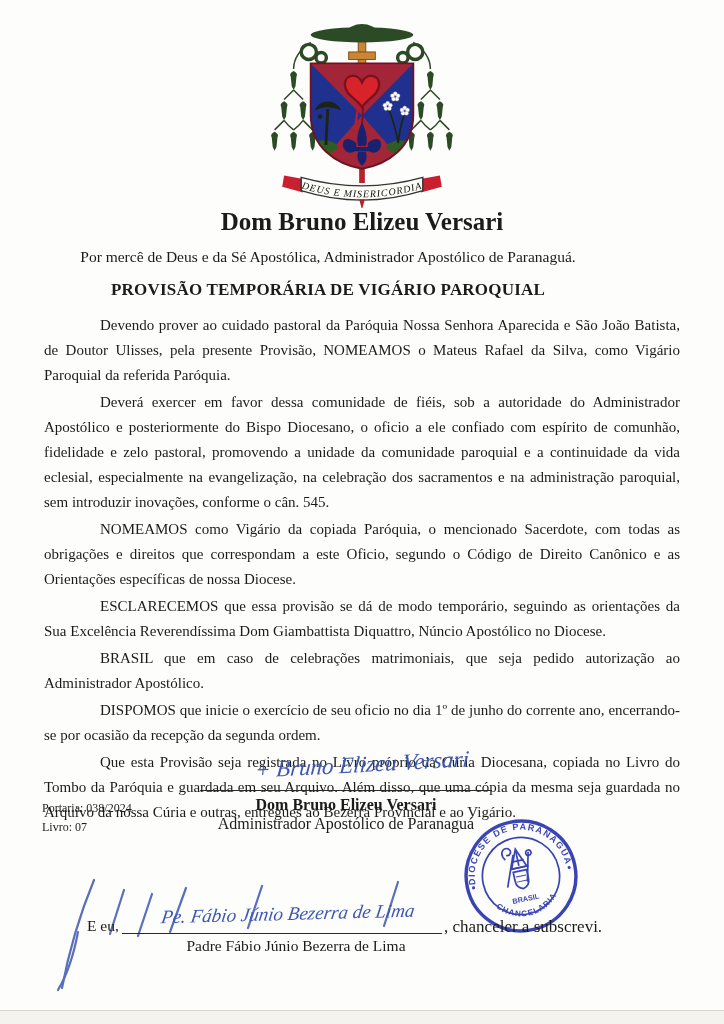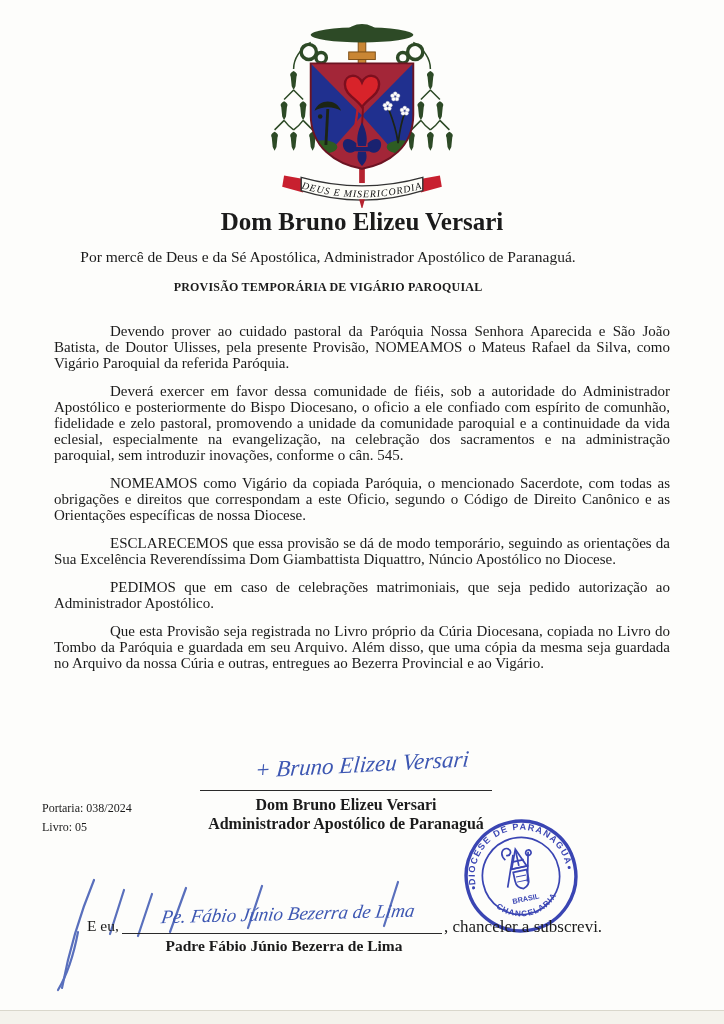--- a/index.html
+++ b/index.html
@@ -9,51 +9,51 @@
     background:#fdfdfb;overflow:hidden;
     font-family:"Liberation Serif","DejaVu Serif",serif;color:#1b1b1b;
   }
   
   .crest{position:absolute;left:267px;top:8px;width:190px;height:200px;}
   .doc-name{position:absolute;left:0;top:208px;width:724px;text-align:center;
     font-size:25px;font-weight:bold;margin:0;}
   .subtitle{position:absolute;left:0;top:248px;width:656px;text-align:center;
     font-size:15.5px;}
   .doc-title{position:absolute;left:0;top:280px;width:656px;text-align:center;
-    font-size:12px;font-weight:bold;letter-spacing:.2px;}
+    font-size:17px;font-weight:bold;letter-spacing:.2px;}
   
   .body-text{position:absolute;left:42px;top:311px;width:640px;}
-  .body-text p{margin:12px;text-indent:56px;text-align:justify;
-    font-size:15px;line-height:16px;}
+  .body-text p{margin:2px;text-indent:56px;text-align:justify;
+    font-size:15px;line-height:25px;}
   .dateline{position:absolute;left:42px;top:706px;width:626px;text-align:right;
     font-style:italic;font-size:15.5px;}
   
   .handwriting{font-family:"Liberation Serif",serif;font-style:italic;
     color:#3d57b2;white-space:nowrap;}
   .sig-hand{position:absolute;left:212px;top:752px;width:300px;text-align:center;
     font-size:23px;transform:rotate(-3deg) skewX(-8deg);}
   .sig-rule{position:absolute;left:200px;top:790px;width:292px;height:0;
     border-top:1.4px solid #2a2a2a;}
   .sig-name{position:absolute;left:170px;top:796px;width:352px;text-align:center;
     font-size:16px;font-weight:bold;}
   .sig-role{position:absolute;left:170px;top:815px;width:352px;text-align:center;
-    font-size:16px;font-weight:bold;}
+    font-size:16px;font-weight:normal;}
   
   .registry{position:absolute;left:42px;top:799px;font-size:12px;line-height:19px;}
   
   .stamp{position:absolute;left:461px;top:816px;width:120px;height:120px;opacity:.92;}
   
   .chanc-lead{position:absolute;left:87px;top:917px;font-size:15.5px;text-align:center;}
   .chanc-rule{position:absolute;left:122px;top:933px;width:320px;height:0;
     border-top:1.3px solid #2a2a2a;}
   .chanc-tail{position:absolute;left:444px;top:917px;font-size:17px;}
   .chanc-hand{position:absolute;left:128px;top:903px;width:320px;text-align:center;
     font-size:19px;transform:rotate(-1.5deg) skewX(-10deg);}
-  .chanc-name{position:absolute;left:119px;top:937px;width:330px;text-align:center;
-    font-size:15.5px;font-weight:bold;}
+  .chanc-name{position:absolute;left:131px;top:937px;width:330px;text-align:center;
+    font-size:15.5px;font-weight:normal;}
   .flourish{position:absolute;left:48px;top:868px;width:410px;height:125px;pointer-events:none;}
   
   .page-edge{position:absolute;left:0;top:1010px;width:724px;height:14px;
     background:#f4f3ec;border-top:1px solid #d9d7cb;}
 </style>
 </head>
 <body>
 
 <div class="page">
 
@@ -166,33 +166,34 @@
 
   <h1 class="doc-name">Dom Bruno Elizeu Versari</h1>
   <div class="subtitle">Por mercê de Deus e da Sé Apostólica, Administrador Apostólico de Paranaguá.</div>
   <div class="doc-title">PROVISÃO TEMPORÁRIA DE VIGÁRIO PAROQUIAL</div>
 
   <div class="body-text">
     <p>Devendo prover ao cuidado pastoral da Paróquia Nossa Senhora Aparecida e São João Batista, de Doutor Ulisses, pela presente Provisão, NOMEAMOS o Mateus Rafael da Silva, como Vigário Paroquial da referida Paróquia.</p>
     <p>Deverá exercer em favor dessa comunidade de fiéis, sob a autoridade do Administrador Apostólico e posteriormente do Bispo Diocesano, o oficio a ele confiado com espírito de comunhão, fidelidade e zelo pastoral, promovendo a unidade da comunidade paroquial e a continuidade da vida eclesial, especialmente na evangelização, na celebração dos sacramentos e na administração paroquial, sem introduzir inovações, conforme o cân. 545.</p>
     <p>NOMEAMOS como Vigário da copiada Paróquia, o mencionado Sacerdote, com todas as obrigações e direitos que correspondam a este Oficio, segundo o Código de Direito Canônico e as Orientações específicas de nossa Diocese.</p>
     <p>ESCLARECEMOS que essa provisão se dá de modo temporário, seguindo as orientações da Sua Excelência Reverendíssima Dom Giambattista Diquattro, Núncio Apostólico no Diocese.</p>
-    <p>PEDIMOS que em caso de celebrações matrimoniais, que seja pedido autorização ao Administrador Apostólico.</p>
+    <p>BRASIL que em caso de celebrações matrimoniais, que seja pedido autorização ao Administrador Apostólico.</p>
+    <p>DISPOMOS que inicie o exercício de seu oficio no dia 1º de junho do corrente ano, encerrando-se por ocasião da recepção da segunda ordem.</p>
     <p>Que esta Provisão seja registrada no Livro próprio da Cúria Diocesana, copiada no Livro do Tombo da Paróquia e guardada em seu Arquivo. Além disso, que uma cópia da mesma seja guardada no Arquivo da nossa Cúria e outras, entregues ao Bezerra Provincial e ao Vigário.</p>
   </div>
 
 
   <div class="sig-hand handwriting">+ Bruno Elizeu Versari</div>
   <div class="sig-rule"></div>
   <div class="sig-name">Dom Bruno Elizeu Versari</div>
   <div class="sig-role">Administrador Apostólico de Paranaguá</div>
 
   <div class="registry">
     <div>Portaria: 038/2024</div>
-    <div>Livro: 05</div>
+    <div>Livro: 07</div>
   </div>
 
   <svg class="stamp" viewBox="0 0 140 140" aria-label="DIOCESE DE PARANAGUÁ">
     <g transform="rotate(-12 70 70)">
       <circle cx="70" cy="70" r="64" fill="none" stroke="#2a36ad" stroke-width="4"></circle>
       <circle cx="70" cy="70" r="45" fill="none" stroke="#2a36ad" stroke-width="2"></circle>
       <path id="stTop" d="M16,70 A54,54 0 1 1 124,70" fill="none"></path>
       <path id="stBot" d="M23,70 A47,47 0 0 0 117,70" fill="none"></path>
       <text font-size="10.5" font-weight="bold" font-family="Liberation Sans, sans-serif" letter-spacing="1.6" fill="#2a36ad">
         <textPath href="#stTop" startOffset="50%" text-anchor="middle">DIOCESE DE PARANAGUÁ</textPath>

